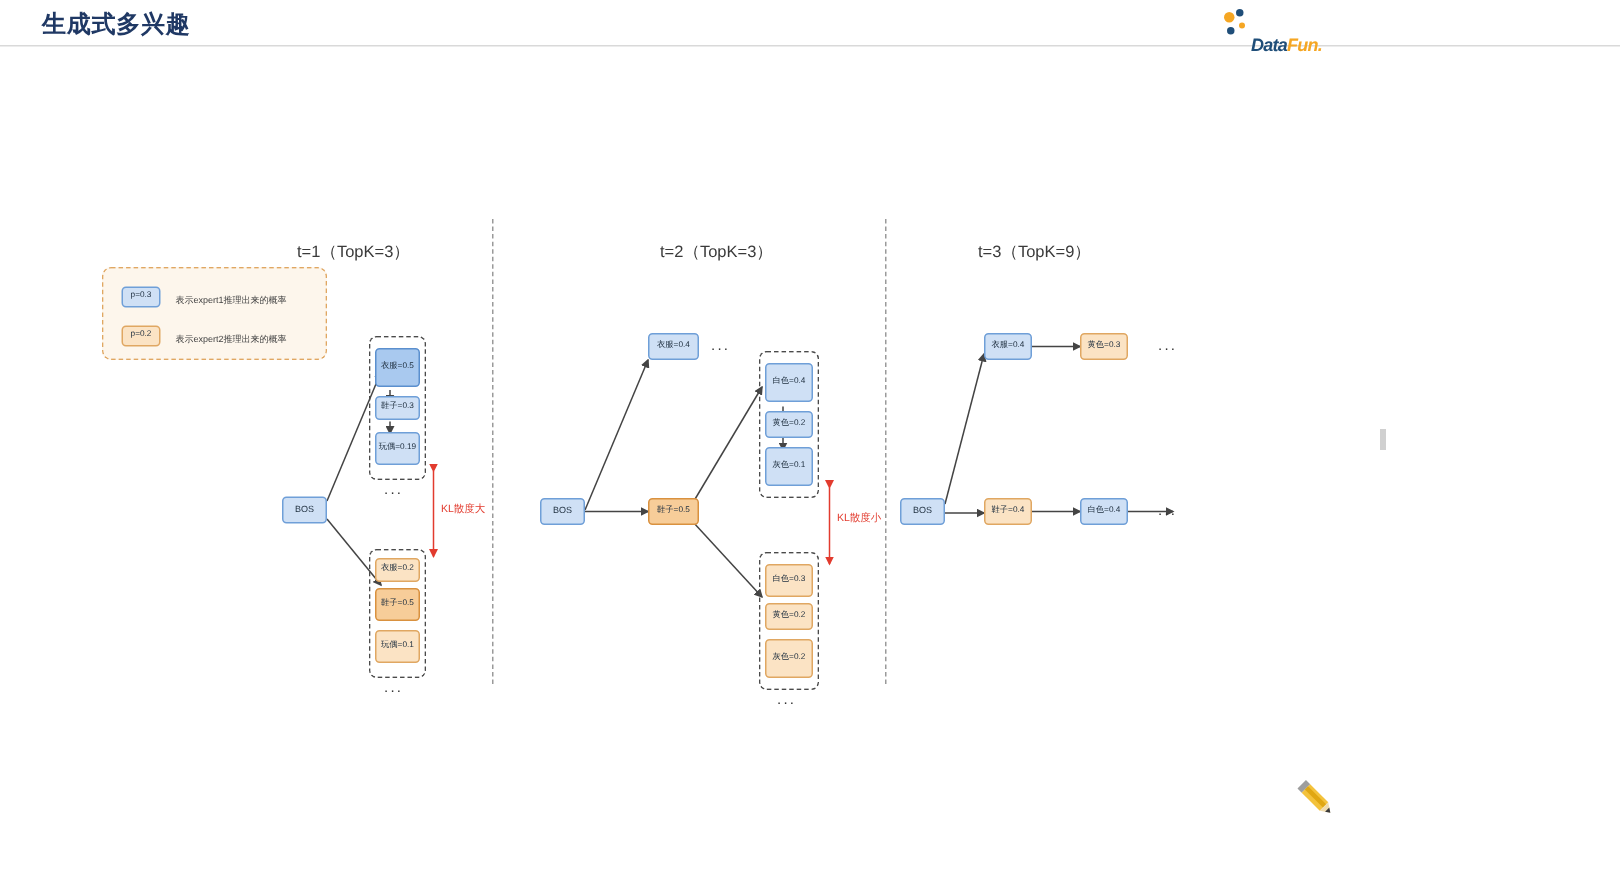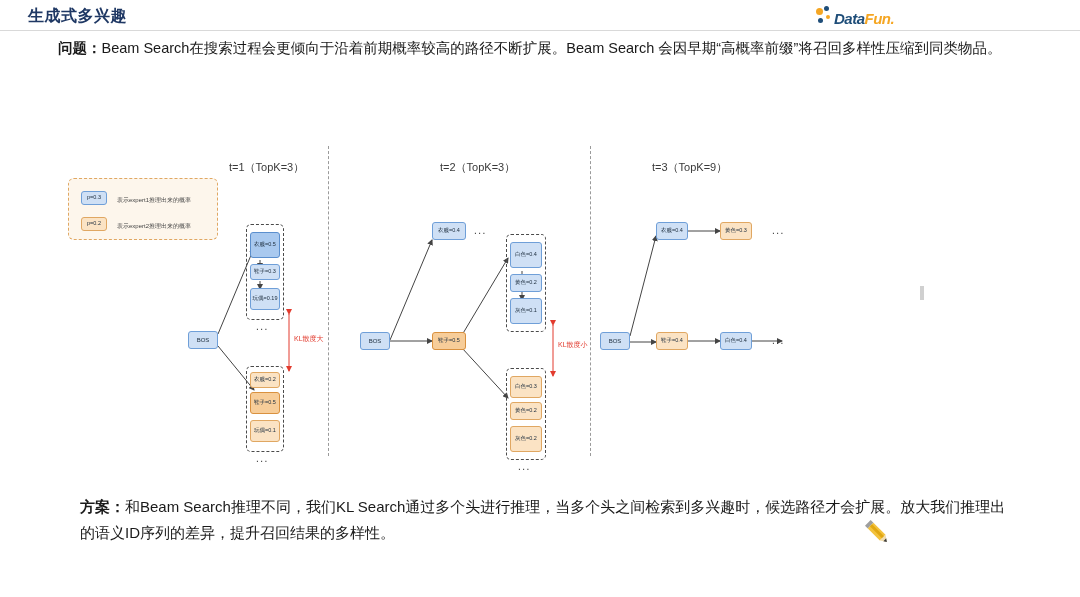--- a/index.html
+++ b/index.html
@@ -50,22 +50,22 @@
     width: 96px;
     height: 26px;
   }
   #logo .dot {
     position: absolute;
     border-radius: 50%;
   }
   #logo .logotext {
     position: absolute;
     left: 20px;
-    top: 4px;
-    font-size: 15px;
+    top: 17px;
+    font-size: 12px;
     font-weight: bold;
     font-style: italic;
     color: #1f4e79;
     letter-spacing: -0.5px;
   }
   #logo .logotext .fun { color: #f5a623; }
 
   
   .para {
     position: absolute;
@@ -206,30 +206,27 @@
   <div id="title-rule"></div>
 
   <div id="logo">
     <div class="dot" style="left:2px;  top:2px;  width:7px;  height:7px;  background:#f5a623;"></div>
     <div class="dot" style="left:10px; top:0px;  width:5px;  height:5px;  background:#1f4e79;"></div>
     <div class="dot" style="left:4px;  top:12px; width:5px;  height:5px;  background:#1f4e79;"></div>
     <div class="dot" style="left:12px; top:9px;  width:4px;  height:4px;  background:#f5a623;"></div>
     <div class="logotext">Data<span class="fun">Fun</span><span class="fun">.</span></div>
   </div>
 
-  <div class="para" id="para-problem">
-    <b>问题：</b><span>Beam Search在搜索过程会更倾向于沿着前期概率较高的路径不断扩展。Beam Search 会因早期“高概率前缀”将召回多样性压缩到同类物品。</span>
-  </div>
 
   <div id="figure">
 
     <div class="vdiv" style="left:268px;"></div>
     <div class="vdiv" style="left:530px;"></div>
 
-    <div class="panel-title" style="left:138px; top:32px;margin-left:31px;">t=1（TopK=3）</div>
+    <div class="panel-title" style="left:138px; top:32px;">t=1（TopK=3）</div>
     <div class="panel-title" style="left:380px; top:32px;">t=2（TopK=3）</div>
     <div class="panel-title" style="left:592px; top:32px;">t=3（TopK=9）</div>
 
     <svg class="edges" viewBox="0 0 810 350">
       <defs>
         <marker id="arrow" markerWidth="6" markerHeight="6" refX="5" refY="3" orient="auto">
           <path d="M0,0 L6,3 L0,6 z" fill="#444"></path>
         </marker>
         <marker id="arrowred" markerWidth="6" markerHeight="6" refX="5" refY="3" orient="auto">
           <path d="M0,0 L6,3 L0,6 z" fill="#e23b2e"></path>
@@ -312,23 +309,20 @@
 
     <div class="node blue" style="left:596px; top:94px; width:32px; height:18px;">衣服=0.4</div>
     <div class="node orange" style="left:660px; top:94px; width:32px; height:18px;">黄色=0.3</div>
     <div class="ellipsis" style="left:712px; top:98px;">...</div>
 
     <div class="node orange" style="left:596px; top:204px; width:32px; height:18px;">鞋子=0.4</div>
     <div class="node blue" style="left:660px; top:204px; width:32px; height:18px;">白色=0.4</div>
     <div class="ellipsis" style="left:712px; top:208px;">...</div>
   </div>
 
-  <div class="para" id="para-solution">
-    <b>方案：</b><span>和Beam Search推理不同，我们KL Search通过多个头进行推理，当多个头之间检索到多兴趣时，候选路径才会扩展。放大我们推理出的语义ID序列的差异，提升召回结果的多样性。</span>
-  </div>
 
   <div class="edge-mark" style="right:0; top:286px; width:4px; height:14px;"></div>
 
   <div id="pencil">
     <svg viewBox="0 0 34 34" width="34" height="34">
       <g transform="rotate(-45 17 17)">
         <rect x="13" y="4" width="8" height="4" fill="#9e9e9e"></rect>
         <rect x="13" y="8" width="8" height="17" fill="#f3c23c"></rect>
         <rect x="16" y="8" width="3" height="17" fill="#e0a712"></rect>
         <polygon points="13,25 21,25 17,31" fill="#f0dcae"></polygon>

